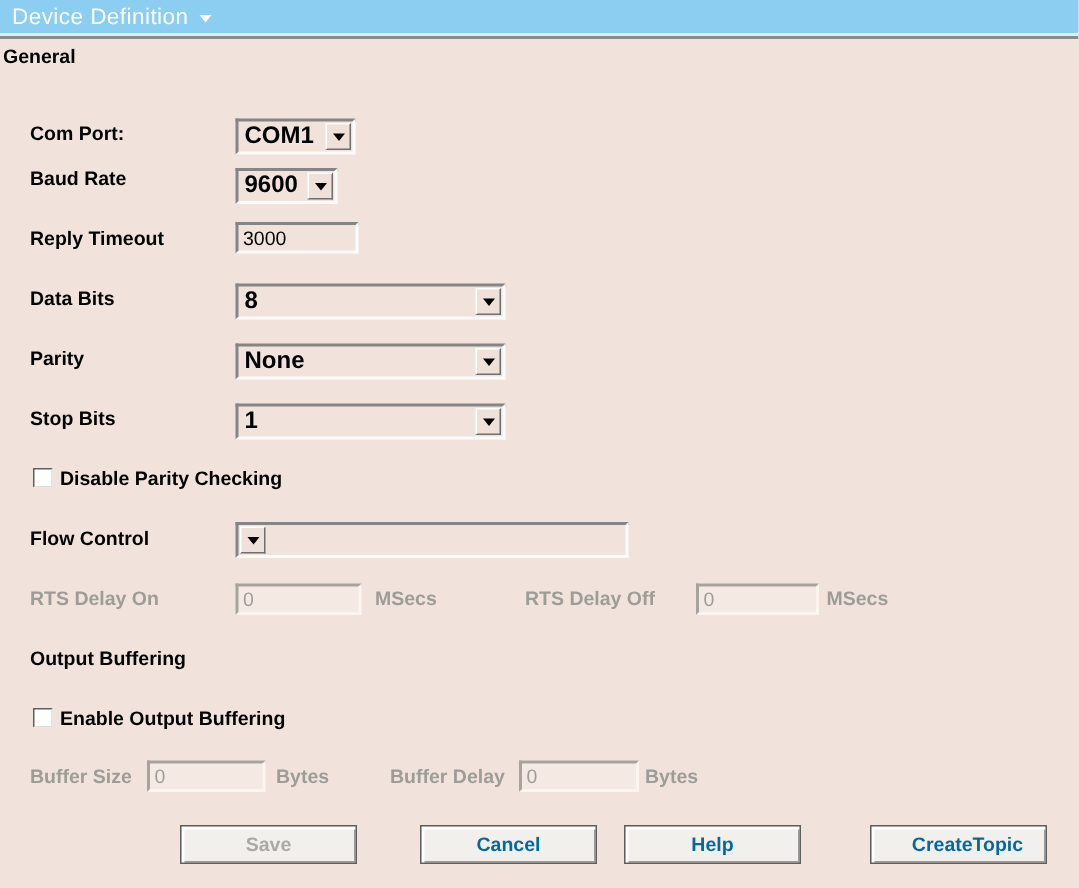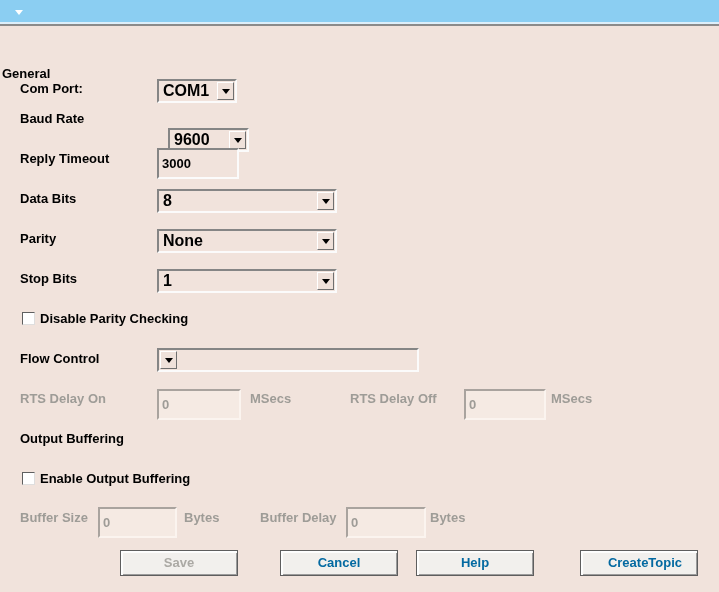--- a/index.html
+++ b/index.html
@@ -55,26 +55,26 @@
     border-color:#FFFFFF #6F6F6F #6F6F6F #FFFFFF;
     display:flex; align-items:center; justify-content:center;
   }
   .arrow-down {
     width:0; height:0;
     border-left:4px solid transparent;
     border-right:4px solid transparent;
     border-top:5px solid #000000;
   }
   .tinput {
-    position:absolute; height:31px;
+    position:absolute; height:21px;
     background:#F1E3DC;
     border:2px solid;
     border-color:#858585 #FBFBFB #FBFBFB #858585;
     font-family:"Liberation Sans", sans-serif;
-    font-size:13px; font-weight:bold; color:#000;
+    font-size:13px; font-weight:normal; color:#000;
     padding:0 3px;
     outline:none;
   }
   .tinput.disabled {
     color:#9E9C97;
     background:#F5EAE3;
     border-color:#A9A39E #FBF4EF #FBF4EF #A9A39E;
   }
   .checkbox {
     position:absolute; width:13px; height:13px;
@@ -92,37 +92,38 @@
     font-size:13px; font-weight:bold; color:#0369a1;
     text-align:center; line-height:24px;
     cursor:default;
   }
   .btn.disabled { color:#ABA9A4; }
 </style>
 </head>
 <body>
 
 <div class="titlebar">
+  <span>Device Definition</span>
   <span class="caret"></span>
 </div>
 <div class="titlebar-light"></div>
 <div class="titlebar-shadow"></div>
 
-<div class="lbl" style="left:2px; top:30px;margin-top:36px;">General</div>
+<div class="lbl" style="left:2px; top:30px;">General</div>
 
 <div class="lbl" style="left:20px; top:81px;">Com Port:</div>
 <div class="combo" style="left:157px; top:79px; width:80px;">
   <span class="combo-value">COM1</span>
   <span class="combo-btn">
       <span class="arrow-down"></span>
     </span>
 </div>
 
 <div class="lbl" style="left:20px; top:111px;">Baud Rate</div>
-<div class="combo" style="left:168px; top:112px; width:81px;margin-top:16px;">
+<div class="combo" style="left:157px; top:112px; width:68px;">
   <span class="combo-value">9600</span>
   <span class="combo-btn">
       <span class="arrow-down"></span>
     </span>
 </div>
 
 <div class="lbl" style="left:20px; top:151px;">Reply Timeout</div>
 <input class="tinput" style="left: 157px; top: 148px; width: 82px;" value="3000">
 
 <div class="lbl" style="left:20px; top:191px;">Data Bits</div>

